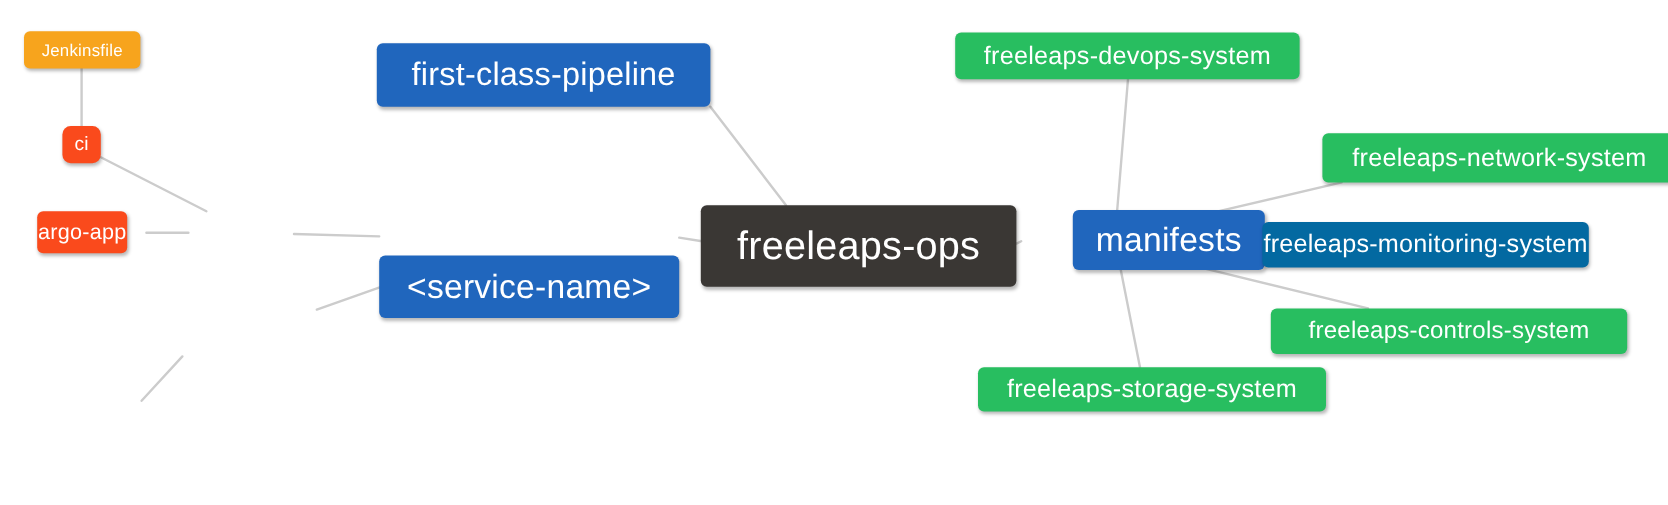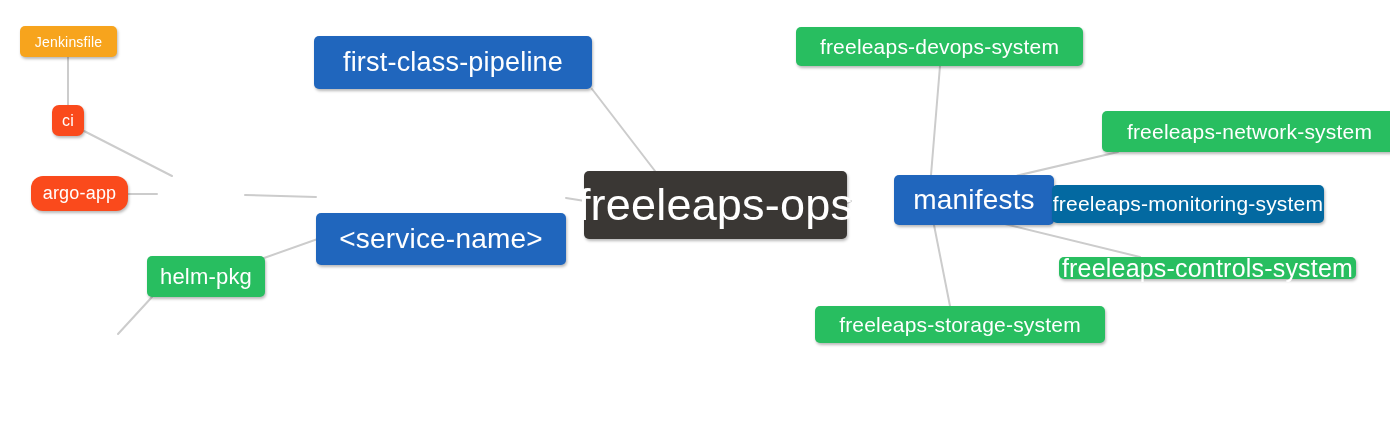--- a/index.html
+++ b/index.html
@@ -59,25 +59,24 @@
     <line x1="847" y1="203" x2="851" y2="201" stroke="#CCCCCC"></line>
     <line x1="940" y1="66" x2="931" y2="175" stroke="#CCCCCC"></line>
     <line x1="1007" y1="178" x2="1118" y2="152" stroke="#CCCCCC"></line>
     <line x1="1012" y1="200" x2="1053" y2="203" stroke="#CCCCCC"></line>
     <line x1="1005" y1="224" x2="1140" y2="257" stroke="#CCCCCC"></line>
     <line x1="934" y1="225" x2="950" y2="306" stroke="#CCCCCC"></line>
   </svg>
 
   <div class="node" style="left: 20px; top: 26px; width: 97px; height: 31px; font-size: 14px; background: rgb(247, 164, 29); color: rgb(255, 255, 255);">Jenkinsfile</div>
   <div class="node small-radius" style="left: 52px; top: 105px; width: 32px; height: 31px; font-size: 16px; background: rgb(250, 74, 28); color: rgb(255, 255, 255);">ci</div>
-  <div class="node" style="left: 31px; top: 176px; width: 97px; height: 35px; font-size: 18px; background: rgb(250, 74, 28); color: rgb(255, 255, 255); border-radius: 12px;">argo-app</div>
-  <div class="node" style="left: 147px; top: 256px; width: 118px; height: 41px; font-size: 22px; background: rgb(40, 190, 96); color: rgb(255, 255, 255);">helm-pkg</div>
+  <div class="node" style="left: 31px; top: 176px; width: 75px; height: 35px; font-size: 18px; background: rgb(250, 74, 28); color: rgb(255, 255, 255);">argo-app</div>
   <div class="node" style="left: 314px; top: 36px; width: 278px; height: 53px; font-size: 27px; background: rgb(32, 102, 189); color: rgb(255, 255, 255);">first-class-pipeline</div>
   <div class="node" style="left: 316px; top: 171px; width: 250px; height: 52px; font-size: 28px; background: rgb(32, 102, 189); color: rgb(255, 255, 255); margin-top: 42px;">&lt;service-name&gt;</div>
-  <div class="node" style="left: 584px; top: 171px; width: 263px; height: 68px; font-size: 45px; background: rgb(58, 55, 52); color: rgb(255, 255, 255);">freeleaps-ops</div>
+  <div class="node" style="left: 584px; top: 171px; width: 263px; height: 68px; font-size: 33px; background: rgb(58, 55, 52); color: rgb(255, 255, 255);">freeleaps-ops</div>
   <div class="node" style="left: 850px; top: 175px; width: 160px; height: 50px; font-size: 28px; background: rgb(32, 102, 189); color: rgb(255, 255, 255); margin-left: 44px;">manifests</div>
   <div class="node" style="left: 796px; top: 27px; width: 287px; height: 39px; font-size: 21px; background: rgb(40, 190, 96); color: rgb(255, 255, 255);">freeleaps-devops-system</div>
   <div class="node" style="left: 1054px; top: 111px; width: 295px; height: 41px; font-size: 21px; background: rgb(40, 190, 96); color: rgb(255, 255, 255); margin-left: 48px;">freeleaps-network-system</div>
   <div class="node" style="left: 1052px; top: 185px; width: 272px; height: 38px; font-size: 21px; background: #0369a1; color: rgb(255, 255, 255);">freeleaps-monitoring-system</div>
-  <div class="node" style="left: 1059px; top: 257px; width: 297px; height: 22px; font-size: 25px; background: rgb(40, 190, 96); color: rgb(255, 255, 255);">freeleaps-controls-system</div>
+  <div class="node" style="left: 1059px; top: 257px; width: 297px; height: 38px; font-size: 20px; background: rgb(40, 190, 96); color: rgb(255, 255, 255);">freeleaps-controls-system</div>
   <div class="node" style="left: 815px; top: 306px; width: 290px; height: 37px; font-size: 21px; background: rgb(40, 190, 96); color: rgb(255, 255, 255);">freeleaps-storage-system</div>
 
 </div>
 
 </body></html>

